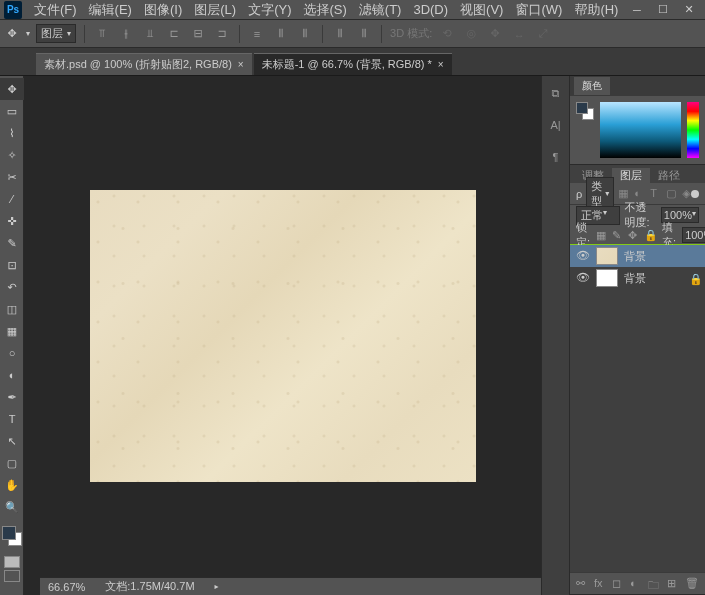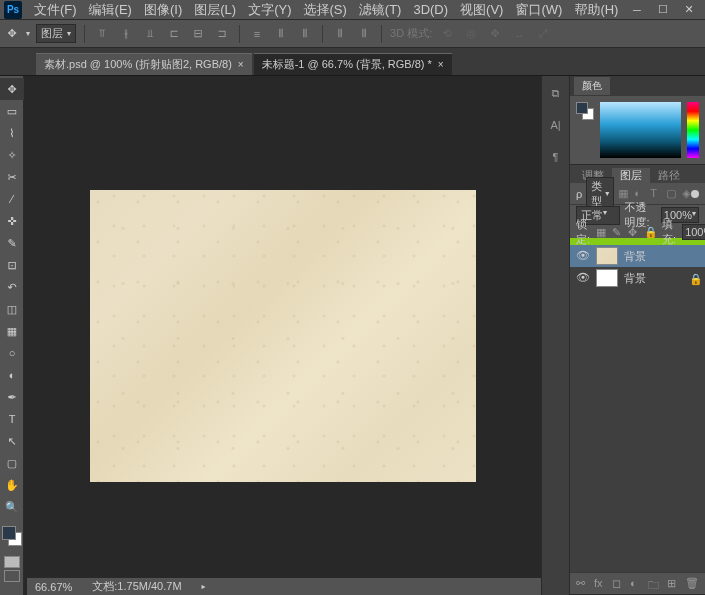--- a/index.html
+++ b/index.html
@@ -25,21 +25,21 @@
 .tool{width:24px;height:22px;display:flex;align-items:center;justify-content:center;cursor:pointer;color:#ccc}
 .tool.active{background:#3a3a3a}
 .color-swatches{margin-top:6px;position:relative;width:24px;height:24px;align-self:center}
 .fg-color{position:absolute;width:14px;height:14px;border:1px solid #888;left:2px;top:2px}
 .bg-color{position:absolute;width:14px;height:14px;background:#fff;border:1px solid #888;right:2px;bottom:2px}
 .mask-btns{margin-top:8px;display:flex;flex-direction:column;gap:2px;align-items:center}
 .mask-btn{width:16px;height:12px;border:1px solid #888;cursor:pointer}
 .canvas-area{flex:1;background:#282828;position:relative;display:flex;align-items:center;justify-content:center}
 .canvas-image{width:386px;height:292px;background:linear-gradient(135deg,#e8dcc0 0%,#ebe0c5 20%,#e5d8b8 40%,#eee4c8 60%,#e8dcbe 80%,#ece1c4 100%);position:relative;overflow:hidden}
 .canvas-image::before{content:"";position:absolute;inset:0;background-image:radial-gradient(circle at 20% 30%,rgba(200,180,140,.3) 1px,transparent 2px),radial-gradient(circle at 60% 70%,rgba(190,170,130,.25) 1px,transparent 2px),radial-gradient(circle at 80% 20%,rgba(180,160,120,.2) 1px,transparent 2px);background-size:40px 40px,55px 55px,30px 30px}
-.status-bar{position:absolute;bottom:0;left:3px;right:0;height:18px;background:#535353;display:flex;align-items:center;padding:0 8px;font-size:10px;color:#bbb;gap:20px;border-top:1px solid #2a2a2a}
+.status-bar{position:absolute;bottom:0;left:16px;right:0;height:18px;background:#535353;display:flex;align-items:center;padding:0 8px;font-size:10px;color:#bbb;gap:20px;border-top:1px solid #2a2a2a}
 .collapsed-panels{width:28px;background:#3f3f3f;display:flex;flex-direction:column;padding-top:6px;gap:10px;border-left:1px solid #2a2a2a}
 .cp-icon{width:22px;height:22px;display:flex;align-items:center;justify-content:center;cursor:pointer;color:#999;margin:0 auto}
 .right-panels{width:136px;background:#535353;display:flex;flex-direction:column;border-left:1px solid #2a2a2a}
 .panel{border-bottom:1px solid #2a2a2a}
 .panel-tabs{height:20px;display:flex;align-items:center;background:#3a3a3a;padding-left:4px}
 .panel-tab{padding:2px 8px;font-size:10px;cursor:pointer;color:#999}
 .panel-tab.active{background:#535353;color:#ddd}
 .color-panel-body{height:68px;padding:6px;display:flex;gap:6px;position:relative}
 .color-picker-sw{width:18px;height:18px;position:relative}
 .cp-fg{position:absolute;width:12px;height:12px;border:1px solid #888;left:0;top:0}
@@ -51,21 +51,21 @@
 .adj-tab.active{color:#ddd;background:#535353}
 .layers-header{display:flex;align-items:center;height:22px;padding:0 6px;gap:4px;border-bottom:1px solid #3a3a3a}
 .filter-select{flex:1;background:#3f3f3f;border:1px solid #2a2a2a;padding:1px 4px;cursor:pointer;font-size:10px;display:flex;align-items:center;gap:3px}
 .filter-icons{display:flex;gap:2px}
 .fi{width:14px;height:14px;cursor:pointer;color:#888}
 .toggle-sw{width:16px;height:10px;background:#666;border-radius:5px;position:relative;cursor:pointer}
 .toggle-sw::after{content:"";position:absolute;width:8px;height:8px;background:#ccc;border-radius:50%;right:1px;top:1px}
 .blend-row{display:flex;align-items:center;height:20px;padding:0 6px;gap:4px;font-size:10px}
 .blend-select{background:#3f3f3f;border:1px solid #2a2a2a;padding:1px 4px;cursor:pointer;width:60px;display:flex;}
 .opacity-input{background:#3f3f3f;border:1px solid #2a2a2a;width:42px;padding:1px 2px;display:flex;justify-content:space-between}
-.lock-row{display:flex;align-items:center;height:20px;padding:0 6px;gap:6px;font-size:10px;border-bottom:7px solid #84cc16}
+.lock-row{display:flex;align-items:center;height:20px;padding:0 6px;gap:6px;font-size:10px;border-bottom:1px solid #84cc16}
 .lock-icons{display:flex;gap:4px}
 .li{width:12px;height:12px;cursor:pointer;color:#999}
 .layers-list{flex:1;background:#3f3f3f}
 .layer-row{display:flex;align-items:center;height:22px;padding:0 6px;gap:6px;cursor:pointer}
 .layer-row.selected{background:#5a7a9a}
 .vis-eye{width:14px;height:14px;cursor:pointer}
 .layer-thumb{width:22px;height:18px;border:1px solid #888}
 .layer-thumb.tex{background:linear-gradient(135deg,#e8dcc0,#e5d8b8)}
 .layer-thumb.white{background:#fff}
 .lock-ind{margin-left:auto;width:10px;height:10px;color:#888}

